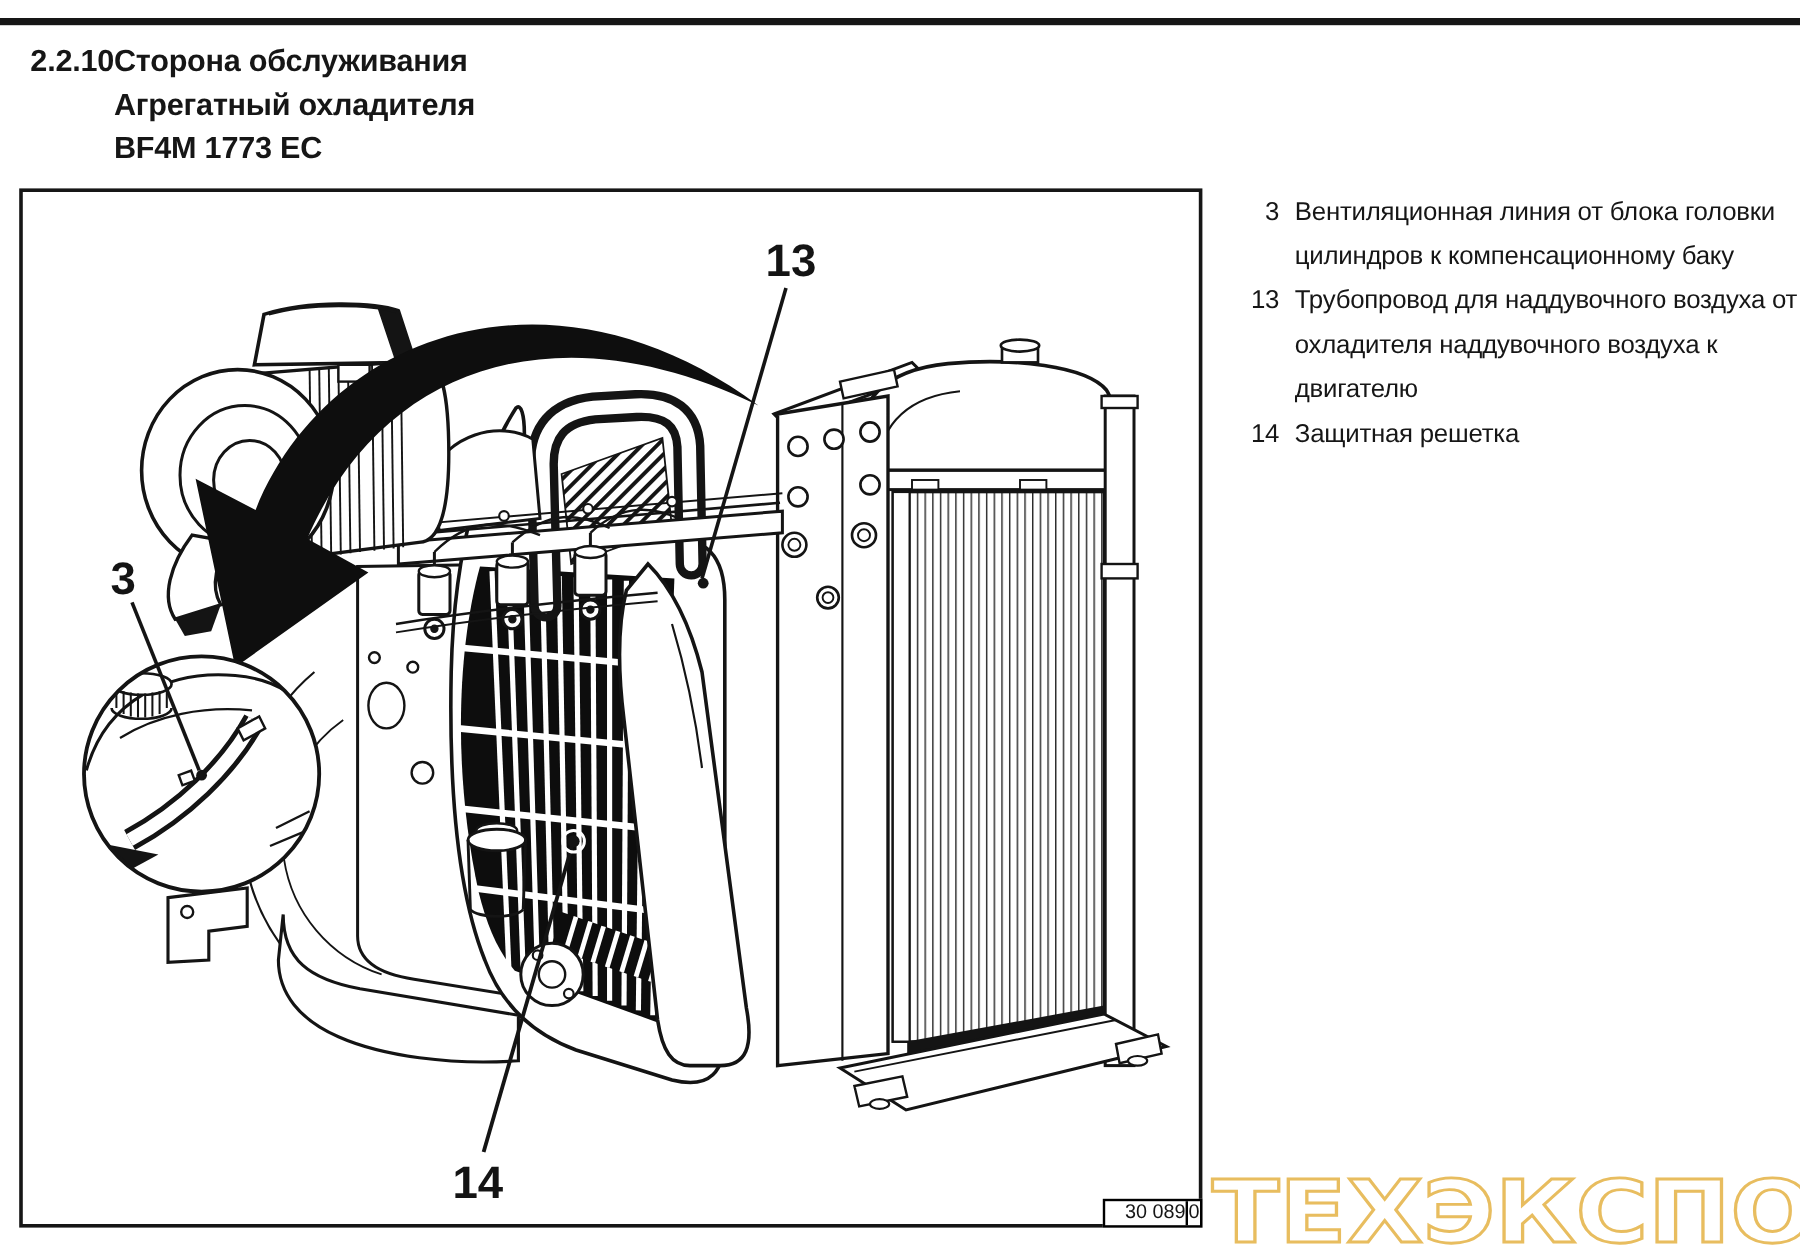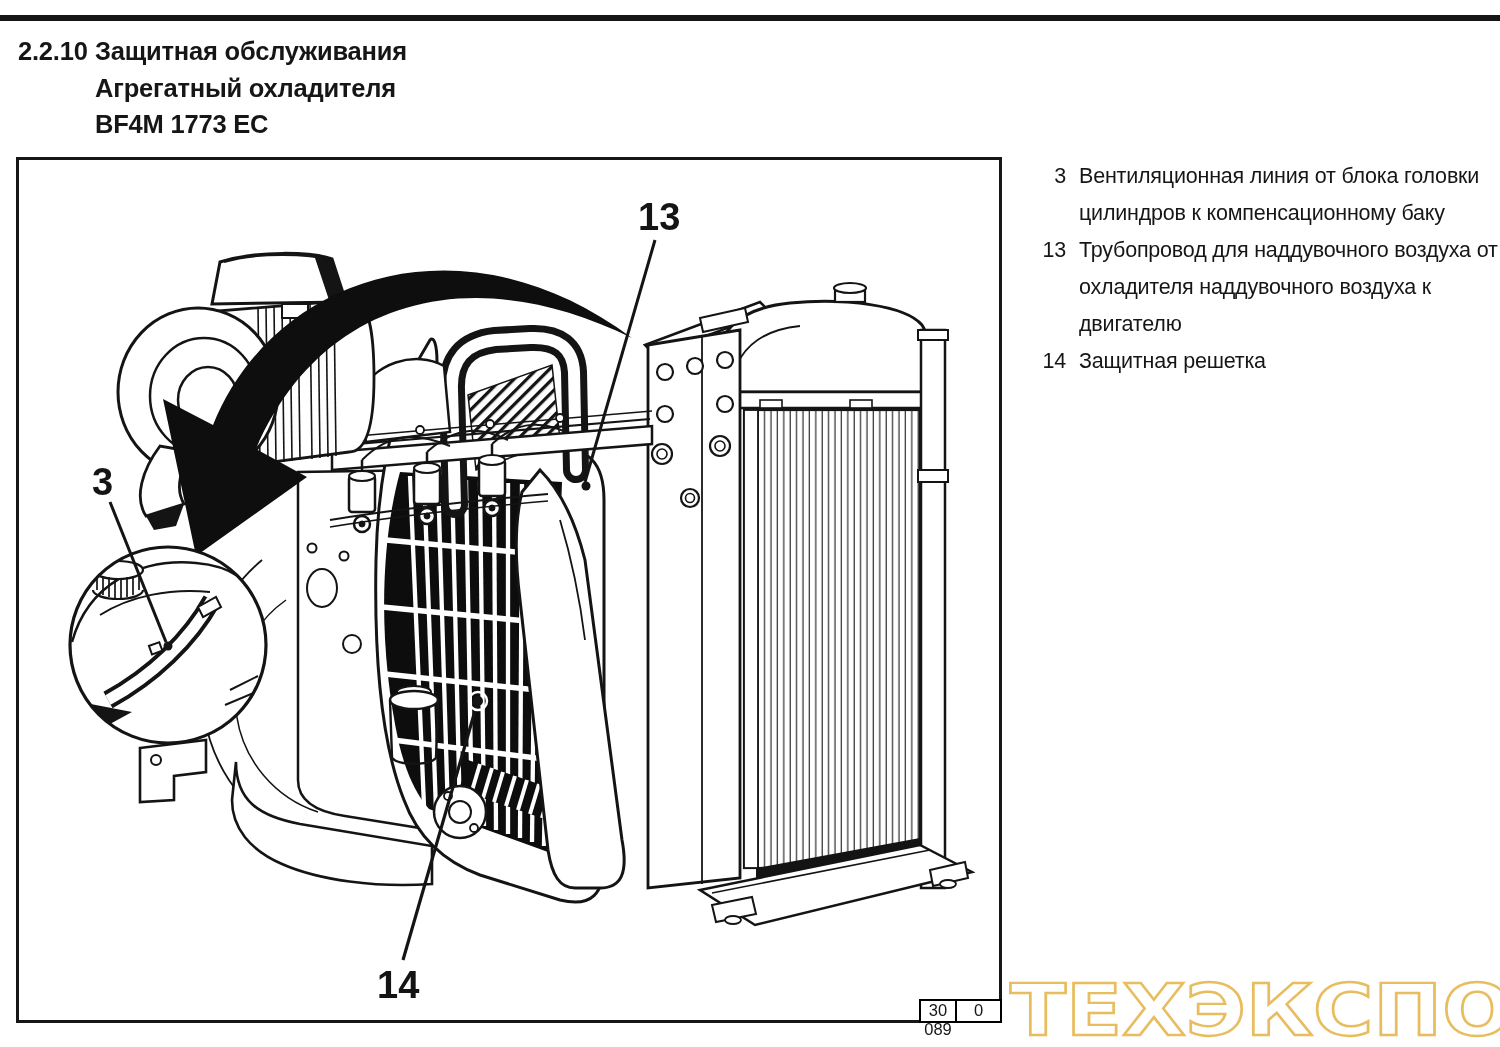--- a/index.html
+++ b/index.html
@@ -4,49 +4,49 @@
 <style>
   html,body{margin:0;padding:0;}
   body{
     width:1500px;height:1047px;position:relative;overflow:hidden;
     background:#ffffff;color:#161616;
     font-family:"Liberation Sans","DejaVu Sans",sans-serif;
   }
   .top-rule{position:absolute;left:0;top:15px;width:1500px;height:6px;background:#161616;}
   .title{position:absolute;left:18px;top:33px;display:flex;font-weight:bold;
          font-size:25.5px;line-height:36.5px;letter-spacing:-0.2px;}
-  .title .sec{width:77px;flex:none;}
+  .title .sec{width:77px;flex:none;text-align:right;}
   .figure-frame{position:absolute;left:16px;top:157px;width:986px;height:866px;
                 border:3.5px solid #161616;box-sizing:border-box;background:#fff;}
   .figure-frame svg{position:absolute;left:-3.5px;top:-3.5px;}
   .legend{position:absolute;left:1036px;top:158px;width:470px;
           font-size:21.5px;line-height:37px;letter-spacing:-0.2px;}
   .legend-row{display:flex;}
   .legend-num{width:30px;text-align:right;margin-right:13px;flex:none;}
   .legend-txt{width:427px;}
   .stamp{position:absolute;left:919px;top:999px;width:83px;height:24px;
          border:2px solid #000;box-sizing:border-box;display:flex;background:#fff;
          font-size:16.5px;line-height:19px;z-index:3;}
-  .stamp-code{width:36px;text-align:center;border-right:2px solid #000;box-sizing:border-box;}
+  .stamp-code{width:57px;text-align:right;border-right:2px solid #000;box-sizing:border-box;margin-left:12px;}
   .stamp-rev{flex:1;text-align:center;}
   .watermark{position:absolute;left:1008px;top:972px;width:545px;height:75px;z-index:10;
              pointer-events:none;}
   svg text.callout{font-family:"Liberation Sans","DejaVu Sans",sans-serif;
                    font-weight:bold;font-size:38px;fill:#141414;}
   .wm-text{font-family:"DejaVu Sans","Liberation Sans",sans-serif;font-weight:bold;}
 </style>
 </head>
 <body>
 
 <div class="top-rule"></div>
 
 <div class="title">
   <span class="sec">2.2.10</span>
   <div>
-    <div>Защитная обслуживания</div>
+    <div>Сторона обслуживания</div>
     <div>Агрегатный охладителя</div>
     <div>BF4M 1773 EC</div>
   </div>
 </div>
 
 <div class="figure-frame">
 <svg width="986" height="866" viewBox="16 157 986 866">
   <defs>
     <pattern id="fins" width="6.4" height="12" patternUnits="userSpaceOnUse">
       <rect width="6.4" height="12" fill="#ffffff"></rect>

